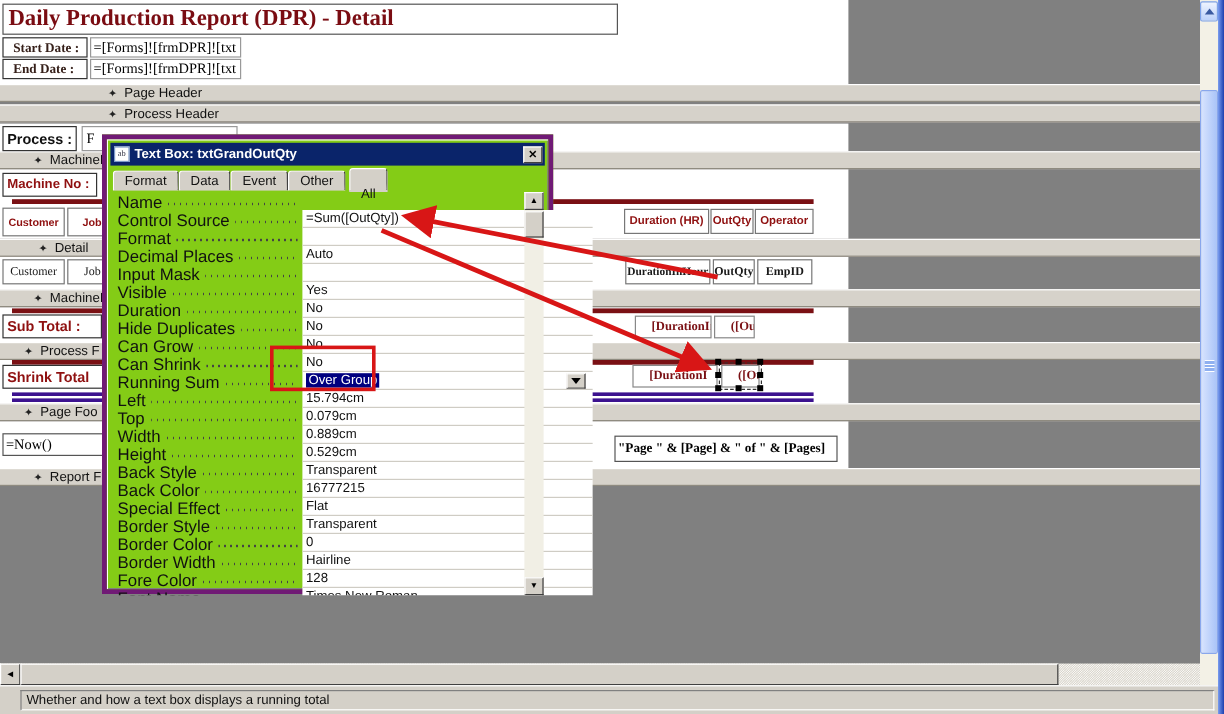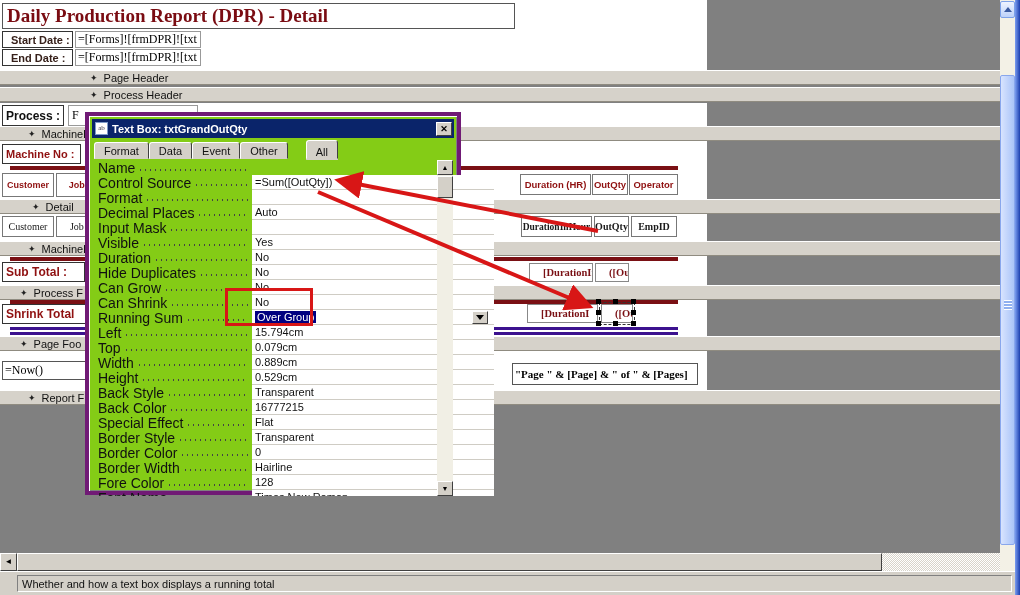--- a/index.html
+++ b/index.html
@@ -31,21 +31,21 @@
   #bar-report-footer{top:390px;} #bar-report-footer .glyph{margin-left:28px;}
 
   .rbox{position:absolute;background:#fff;border:1px solid #555;overflow:hidden;
         white-space:nowrap;display:flex;align-items:center;}
   .serif{font-family:"Liberation Serif",serif;}
   .maroon{color:#8f1010;font-weight:bold;}
 
   #title-box{left:2px;top:3px;width:513px;height:26px;font-family:"Liberation Serif",serif;
              font-size:19px;font-weight:bold;color:#7a0c12;padding-left:4px;}
   #start-label,#end-label{left:2px;width:71px;height:17px;font-size:11px;font-weight:bold;
-             color:#36201a;border-color:#333;padding-left:8px;}
+             color:#36201a;border-color:#333;padding-left:8px;font-family:Liberation Serif, serif;}
   #start-label{top:31px;} #end-label{top:49px;}
   #start-value,#end-value{left:75px;width:126px;height:17px;font-size:12px;border-color:#999;padding-left:2px;}
   #start-value{top:31px;} #end-value{top:49px;}
 
   #process-label{left:2px;top:105px;width:62px;height:21px;font-size:12px;font-weight:bold;
                  color:#111;border-color:#333;padding-left:3px;}
   #process-value{left:68px;top:105px;width:130px;height:21px;font-size:12px;border-color:#999;padding-left:3px;}
 
   #machine-label{left:2px;top:144px;width:79px;height:20px;font-size:11px;border-color:#333;padding-left:3px;}
   .redline{position:absolute;left:10px;width:668px;height:4px;background:#7a1014;}
@@ -92,22 +92,22 @@
             display:flex;align-items:center;padding:0 2px;}
   .titlebar .ticon{width:13px;height:13px;background:#fff;border:1px solid #7d9ac8;margin:0 4px 0 1px;
             font-size:7px;color:#334;line-height:11px;text-align:center;font-family:"Liberation Serif",serif;}
   .titlebar .ttext{color:#fff;font-size:11px;font-weight:bold;flex:1;}
   .closebtn{width:16px;height:14px;background:#d4d0c8;border:1px solid;
             border-color:#fff #404040 #404040 #fff;font-size:9px;line-height:12px;
             text-align:center;color:#000;font-weight:bold;}
   .tabstrip{position:absolute;left:5px;top:24px;height:19px;display:flex;align-items:flex-end;}
   .tab{background:#d4d0c8;border:1px solid;border-color:#fff #404040 transparent #fff;
        border-radius:3px 3px 0 0;font-size:11px;padding:2px 9px 2px 9px;height:17px;color:#111;}
-  .tab.active{height:19px;margin-top:-2px;padding-top:5px;position:relative;z-index:2;
-       box-shadow:0 1px 0 #d4d0c8;margin-left:18px;margin-right:3px;}
+  .tab.active{height:19px;margin-top:-2px;padding-top:15px;position:relative;z-index:2;
+       box-shadow:0 1px 0 #d4d0c8;margin-left:3px;margin-right:3px;}
   .propgrid{position:absolute;left:5px;top:44px;width:400px;height:336px;overflow:hidden;}
   .prow{display:flex;height:15px;align-items:center;}
   .plabel{width:158px;display:flex;align-items:center;font-size:14px;color:#111;padding-left:4px;}
   .plabel .dots{flex:1;height:2px;margin:4px 4px 0 5px;
        background:repeating-linear-gradient(to right,#444 0 1px,transparent 1px 5px);}
   .pvalue{flex:1;height:15px;background:#fff;border-bottom:1px solid #cfccc4;font-size:11px;
        color:#111;padding-left:3px;position:relative;display:flex;align-items:center;white-space:nowrap;overflow:hidden;}
   .pvalue .sel{background:#000080;color:#fff;padding:0 2px;}
   .dropbtn{position:absolute;right:6px;top:1px;width:16px;height:13px;background:#d4d0c8;
        border:1px solid;border-color:#fff #404040 #404040 #fff;display:flex;align-items:center;justify-content:center;}

